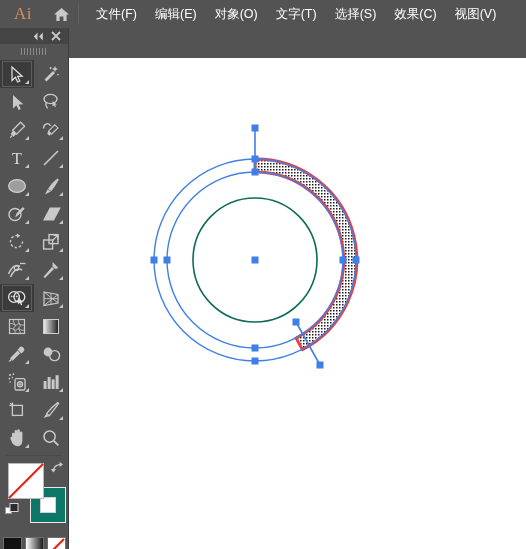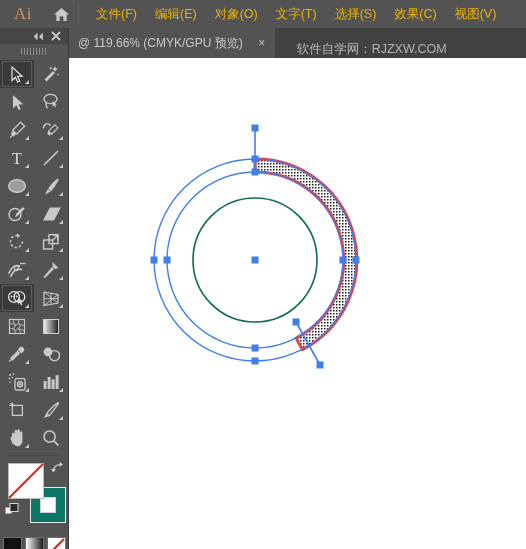--- a/index.html
+++ b/index.html
@@ -46,21 +46,21 @@
     width: 1px; height: 20px;
     background: #616161;
     margin: 0 8px 0 2px;
   }
   .menu-items {
     display: flex;
     align-items: center;
     height: 28px;
   }
   .menu-item {
-    color: #eab308;
+    color: #ffffff;
     font-size: 12.5px;
     padding: 3px 9px;
     white-space: nowrap;
     line-height: 1;
   }
 
   
   .tabbar {
     position: absolute;
     left: 0; top: 28px;
@@ -270,28 +270,20 @@
       <div class="menu-item">文件(F)</div>
       <div class="menu-item">编辑(E)</div>
       <div class="menu-item">对象(O)</div>
       <div class="menu-item">文字(T)</div>
       <div class="menu-item">选择(S)</div>
       <div class="menu-item">效果(C)</div>
       <div class="menu-item">视图(V)</div>
     </div>
   </div>
 
-  <div class="tabbar">
-    <div class="tab-spacer"></div>
-    <div class="tab">
-      <span class="tab-label">@ 119.66% (CMYK/GPU 预览)</span>
-      <span class="tab-close">×</span>
-    </div>
-    <div class="watermark">软件自学网：RJZXW.COM</div>
-  </div>
 
   <div class="toolpanel">
 
     <div class="tp-header">
       <div class="tp-collapse">
         <svg width="11" height="9" viewBox="0 0 11 9">
           <path d="M4.5 0.5 L0.8 4.5 L4.5 8.5 Z M9.8 0.5 L6.1 4.5 L9.8 8.5 Z" fill="#cacaca"></path>
         </svg>
       </div>
       <div class="tp-close">

